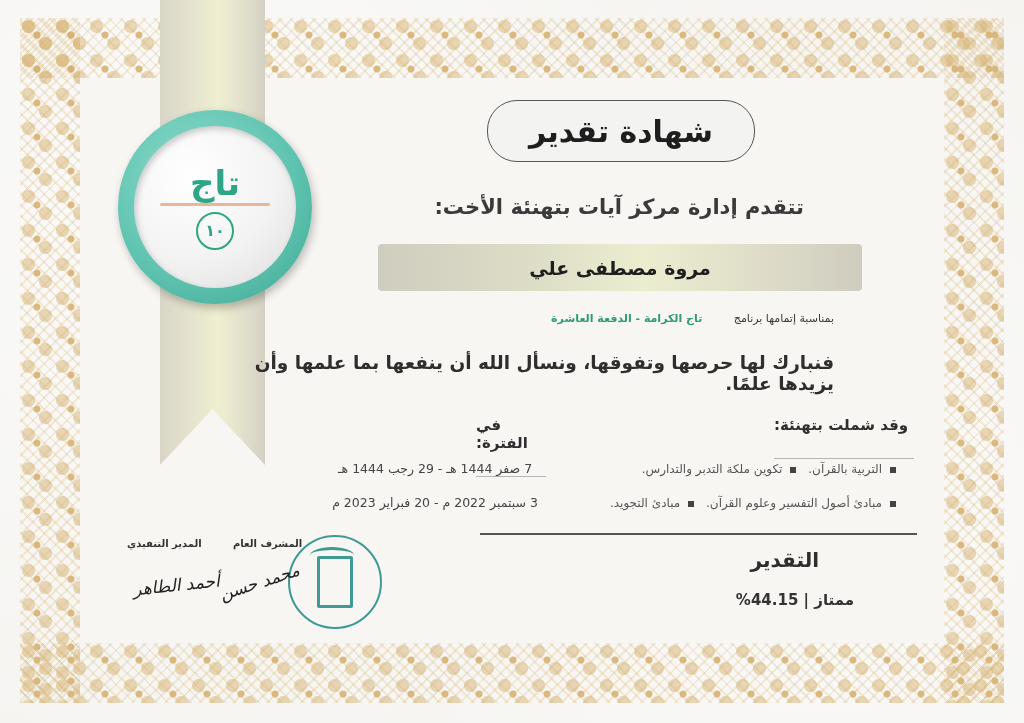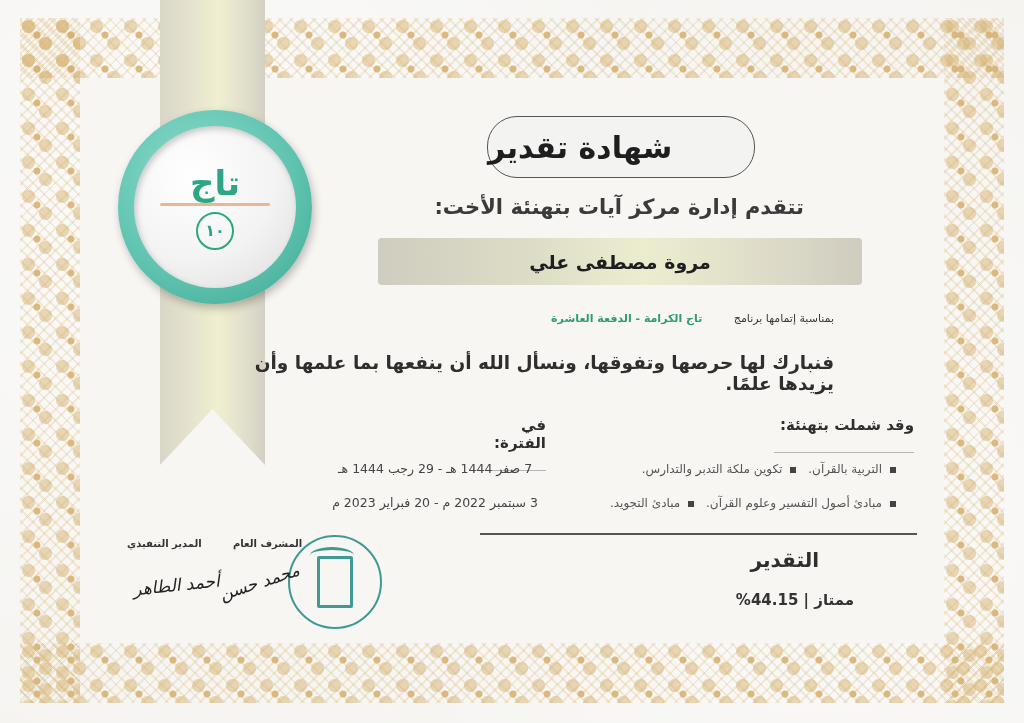--- a/index.html
+++ b/index.html
@@ -57,50 +57,50 @@
   }
   .medal-line1 { font-family: "DejaVu Sans", sans-serif; font-weight: bold; color: #2ea686; font-size: 34px; line-height: 36px; }
   .medal-line2 { font-family: "DejaVu Sans", sans-serif; font-weight: bold; color: #2ea686; font-size: 36px; line-height: 38px; }
   .medal-deco { width: 110px; height: 3px; background: #e8b79a; margin: 2px 0; border-radius: 2px; }
   .medal-num {
     margin-top: 4px; width: 34px; height: 34px; border: 2px solid #2ea686; border-radius: 50%;
     color: #2ea686; font-weight: bold; font-size: 16px; display: flex; align-items: center; justify-content: center;
   }
   
   .title-box {
-    position: absolute; left: 487px; top: 116px; width: 266px; height: 60px;
+    position: absolute; left: 487px; top: 100px; width: 266px; height: 60px;
     border: 1.5px solid #555; border-radius: 30px;
     background: #f3f3f1;
-    display: flex; align-items: center; justify-content: flex-start;
+    display: flex; align-items: center; justify-content: center;
   }
   .title-text { font-family: "DejaVu Sans", sans-serif; font-weight: bold; font-size: 30px; color: #1e1e1e; }
   .rtl { direction: rtl; unicode-bidi: embed; }
   .intro {
     position: absolute; right: 220px; top: 195px; width: 500px; text-align: right;
     font-size: 21px; font-weight: 600; color: #3a3a3a;
   }
   .name-bar {
-    position: absolute; left: 378px; top: 238px; width: 484px; height: 47px;
+    position: absolute; left: 378px; top: 244px; width: 484px; height: 47px;
     border-radius: 4px;
     background: linear-gradient(90deg, #cfcdbf 0%, #dcdcc6 30%, #ecedcf 55%, #dedcc8 80%, #cfccc0 100%);
     display: flex; align-items: center; justify-content: center;
   }
   .name-text { font-size: 19px; font-weight: bold; color: #1e1e1e; }
   .occasion {
     position: absolute; right: 190px; top: 312px; width: 560px; text-align: right;
     font-size: 11px; color: #3a3a3a;
   }
   .occasion .program { color: #2f9c6e; font-weight: bold; margin-right: 28px; }
   .blessing {
     position: absolute; right: 190px; top: 352px; width: 640px; text-align: right;
     font-size: 18.5px; font-weight: 600; color: #2e2e2e;
   }
   .section-head {
-    position: absolute; font-size: 15px; font-weight: bold; color: #2e2e2e; text-align: right;
-    padding-bottom: 18px; border-bottom: 1.5px solid #b5b5b5;
+    position: absolute; font-size: 15px; font-weight: bold; color: #2e2e2e; text-align: left;
+    padding-bottom: 24px; border-bottom: 1.5px solid #b5b5b5;
   }
   .study-head { right: 110px; top: 416px; width: 140px; }
   .period-head { right: 478px; top: 416px; width: 70px; }
   .study-list {
     position: absolute; right: 120px; top: 452px; width: 340px; text-align: right;
     font-size: 12px; color: #555; line-height: 34px;
   }
   .study-list .bullet { display: inline-block; width: 6px; height: 6px; background: #444; margin: 0 8px; vertical-align: middle; }
   .period-list {
     position: absolute; left: 305px; top: 452px; width: 260px; text-align: center;

